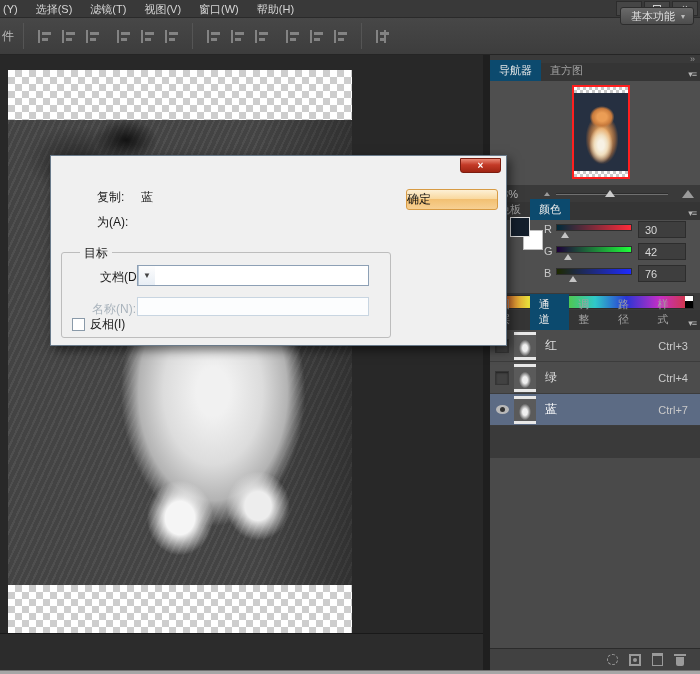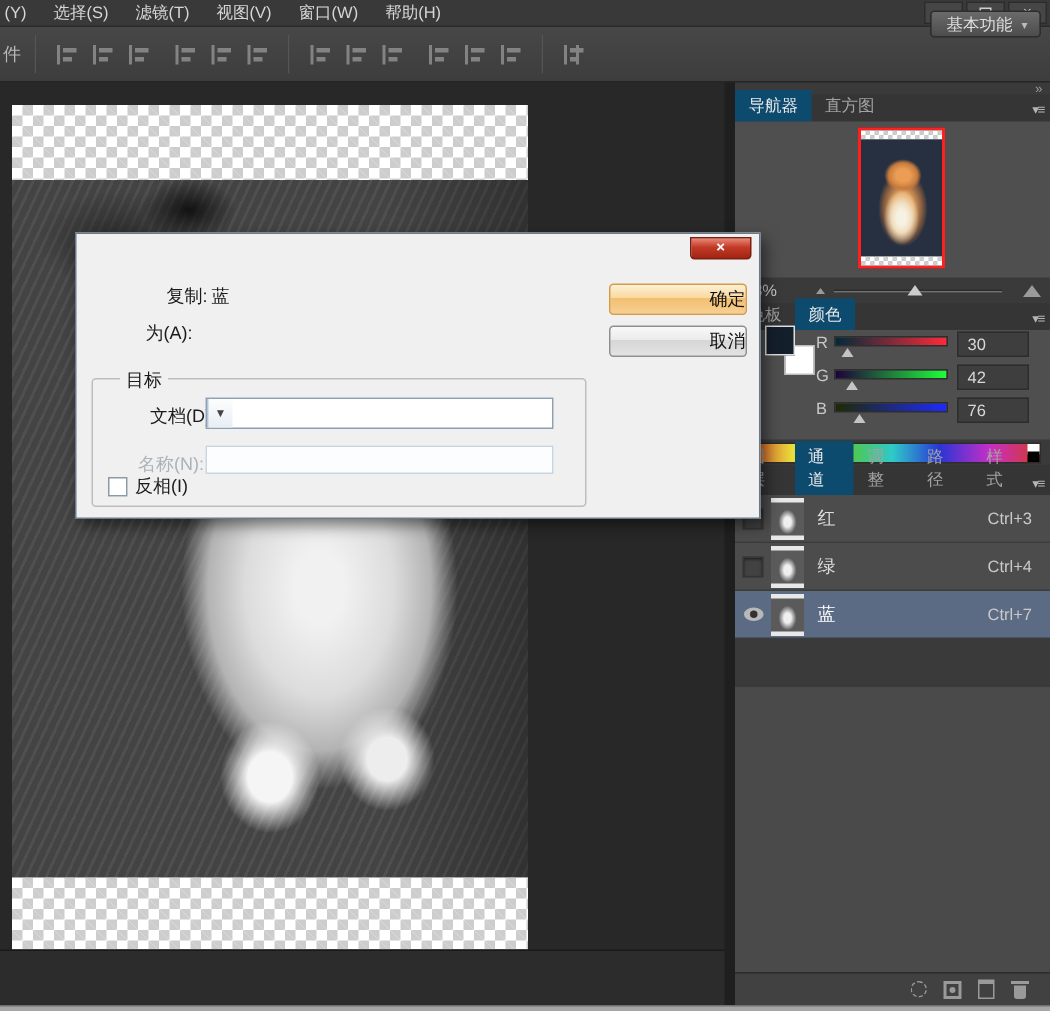--- a/index.html
+++ b/index.html
@@ -137,21 +137,21 @@
   .dtitle { left:0; top:0; width:455px; height:20px; background:linear-gradient(#fafcfe,#dfe8f2 48%,#cfdbe8);
             border-bottom:1px solid #b9c4cf; line-height:20px; padding-left:8px; font-size:12px; color:#111; }
   .dclose { right:5px; top:2px; width:41px; height:15px; background:linear-gradient(#e98875,#c33a27 45%,#a02513);
             border:1px solid #7c1d10; border-radius:0 0 3px 3px; color:#fff; font-size:10px; font-weight:bold;
             display:flex; align-items:center; justify-content:center; }
   .dlabel { position:absolute; }
   .dupval { position:absolute; left:90px; top:33px; }
   .asinput { left:78px; top:53px; width:262px; height:20px; background:#fff; border:1px solid #8da0b5;
              display:flex; align-items:center; padding-left:2px; }
   .sel { background:#3871c1; color:#fff; padding:1px 2px; font-size:12px; }
-  .dbtn { position:absolute; left:355px; width:92px; height:21px; text-align:right; line-height:19px;
+  .dbtn { position:absolute; left:355px; width:92px; height:21px; text-align:left; line-height:19px;
           font-size:12px; border-radius:3px; color:#111; }
   .okbtn { top:33px; border:1px solid #d79b45; background:linear-gradient(#fdf0d5,#f9d9a0 45%,#f2bf70 46%,#f7d093); }
   .cancelbtn { top:61px; border:1px solid #8f8f8f; background:linear-gradient(#f8f8f8,#ebebeb 45%,#d6d6d6 46%,#e2e2e2); }
   .group { left:10px; top:96px; width:330px; height:86px; border:1px solid #bdbdbd; border-radius:3px; }
   .glegend { position:absolute; left:18px; top:-8px; background:#f0f0f0; padding:0 4px; font-size:12px; }
   .doclabel { position:absolute; left:38px; top:16px; }
   .docselect { position:absolute; left:75px; top:12px; width:232px; height:21px; background:#fff;
                border:1px solid #8da0b5; display:flex; align-items:center; }
   .docselect .txt { flex:1; padding-left:5px; font-size:12px; }
   .docselect .arr { width:17px; height:100%; border-left:1px solid #b7c4d1; background:linear-gradient(#fdfdfd,#e8eef5);
@@ -383,27 +383,26 @@
       <span class="ic-trash">
           <span class="lid"></span>
           <span class="bin"></span>
         </span>
     </div>
   </div>
 
   <div class="abs dialog">
     <div class="abs dclose">×</div>
 
-    <span class="dlabel" style="left:60px;top:33px;">复制:</span>
+    <span class="dlabel" style="left:46px;top:33px;">复制:</span>
     <span class="dupval">蓝</span>
 
     <span class="dlabel" style="left:46px;top:58px;">为(A):</span>
 
     <div class="dbtn okbtn">确定</div>
-    <div class="dbtn cancelbtn">取消</div>
 
     <div class="abs group">
       <span class="glegend">目标</span>
       <span class="doclabel">文档(D):</span>
       <div class="docselect">
         <span class="arr">▼</span>
       </div>
       <span class="namelabel">名称(N):</span>
       <div class="nameinput"></div>
       <div class="invertrow">

